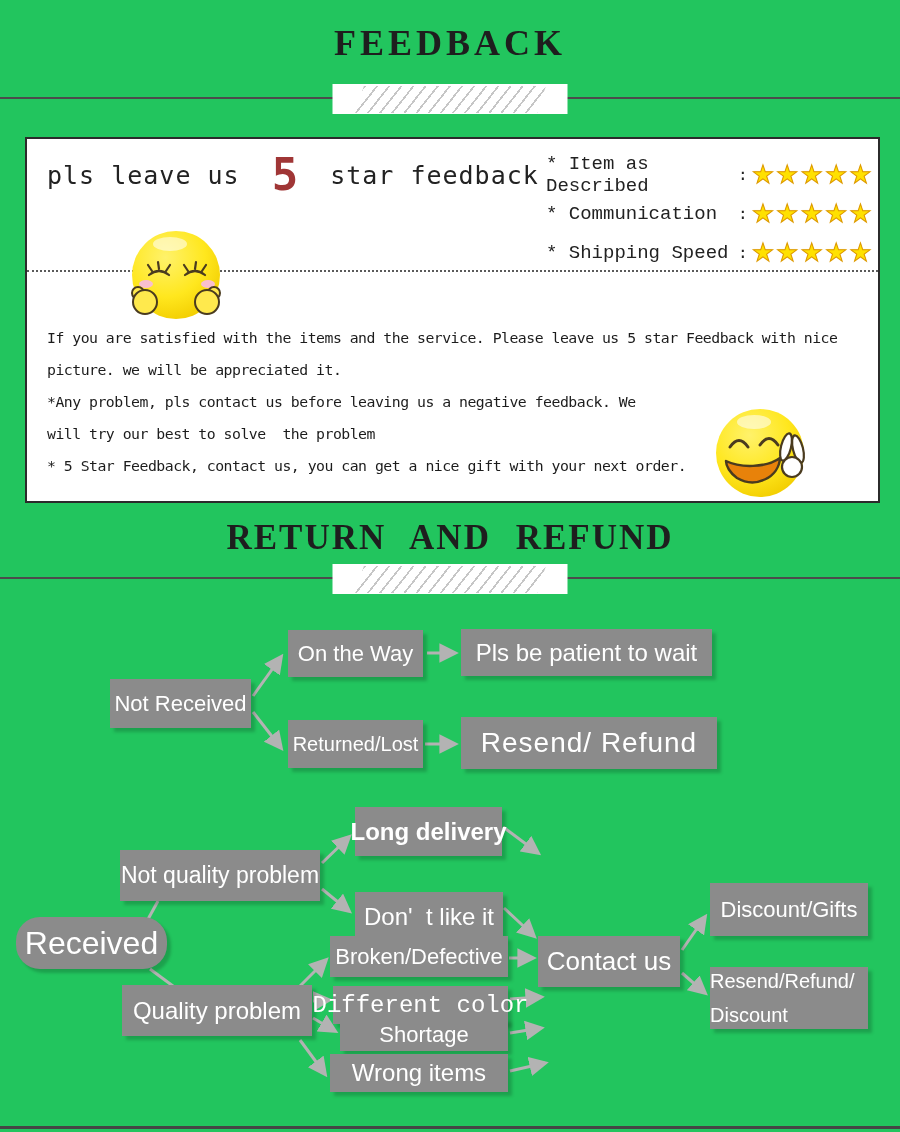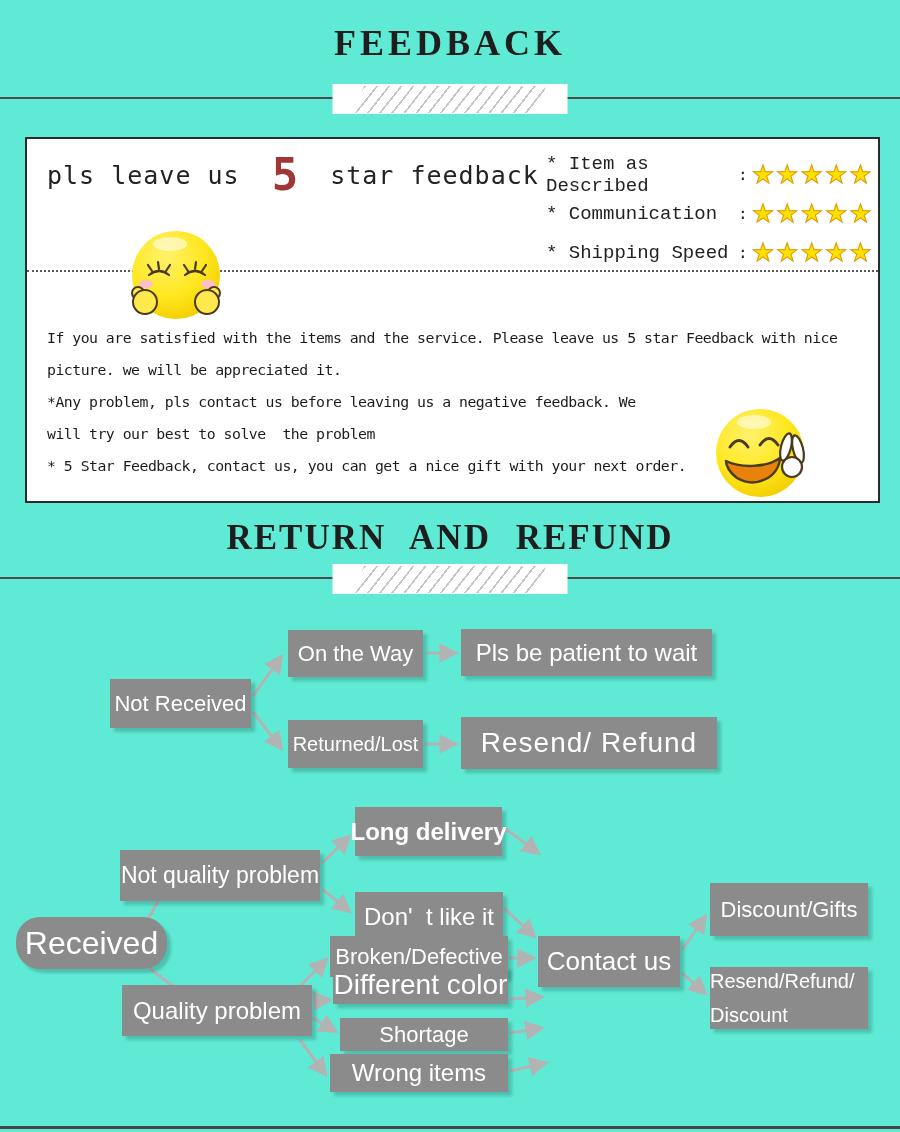--- a/index.html
+++ b/index.html
@@ -1,16 +1,16 @@
 <!DOCTYPE html>
 <html><head>
 <meta charset="utf-8">
 <style>
   html,body{margin:0;padding:0;background:#ffffff;}
-  .page{position:relative;width:900px;height:1132px;background:#5eead4;overflow:hidden;
+  .page{position:relative;width:900px;height:1132px;background:#22c55e;overflow:hidden;
         font-family:"Liberation Sans",sans-serif;}
 
   
   .big-title{position:absolute;width:100%;text-align:center;
              font-family:"Liberation Serif",serif;font-weight:bold;color:#1e1e1e;}
   #t-feedback{top:22px;font-size:36px;letter-spacing:4px;}
   #t-return{top:518px;font-size:35px;letter-spacing:2px;word-spacing:14px;}
 
   
   .divider{position:absolute;left:0;width:900px;height:30px;}
@@ -50,21 +50,21 @@
   #n-on-the-way{left:288px;top:630px;width:135px;height:47px;font-size:22px;}
   #n-patient{left:461px;top:629px;width:251px;height:47px;font-size:24px;}
   #n-returned-lost{left:288px;top:720px;width:135px;height:48px;font-size:20px;}
   #n-resend-refund{left:461px;top:717px;width:256px;height:52px;font-size:28px;letter-spacing:1px;}
   #n-received{left:16px;top:917px;width:151px;height:52px;font-size:32px;border-radius:24px;}
   #n-not-quality{left:120px;top:850px;width:200px;height:51px;font-size:23px;}
   #n-long-delivery{left:355px;top:807px;width:147px;height:49px;font-size:24px;font-weight:bold;}
   #n-dont-like{left:355px;top:892px;width:148px;height:49px;font-size:24px;}
   #n-quality{left:122px;top:985px;width:190px;height:51px;font-size:24px;}
   #n-broken{left:330px;top:936px;width:178px;height:41px;font-size:22px;}
-  #n-different{left:333px;top:966px;width:175px;height:38px;font-size:28px;}
+  #n-different{left:333px;top:986px;width:175px;height:38px;font-size:24px;font-family:Liberation Mono, monospace;}
   #n-shortage{left:340px;top:1018px;width:168px;height:33px;font-size:22px;}
   #n-wrong{left:330px;top:1054px;width:178px;height:38px;font-size:24px;text-align:right;}
   #n-contact{left:538px;top:936px;width:142px;height:51px;font-size:26px;}
   #n-discount{left:710px;top:883px;width:158px;height:53px;font-size:22px;}
   #n-resend2{left:710px;top:967px;width:158px;height:62px;font-size:20px;
              justify-content:flex-start;padding-left:0;box-sizing:border-box;
              white-space:pre-line;line-height:34px;}
   #flow-arrows{position:absolute;left:0;top:0;width:900px;height:1132px;z-index:1;pointer-events:none;}
 
   .bottom-rule{position:absolute;left:0;top:1126px;width:900px;height:3px;background:#454545;}

